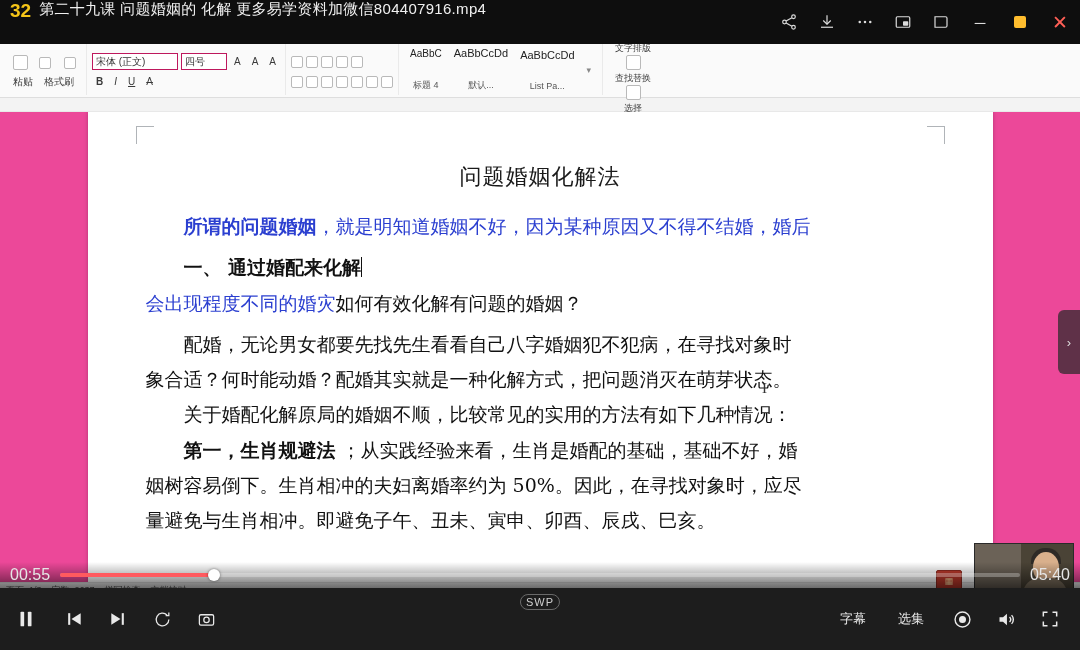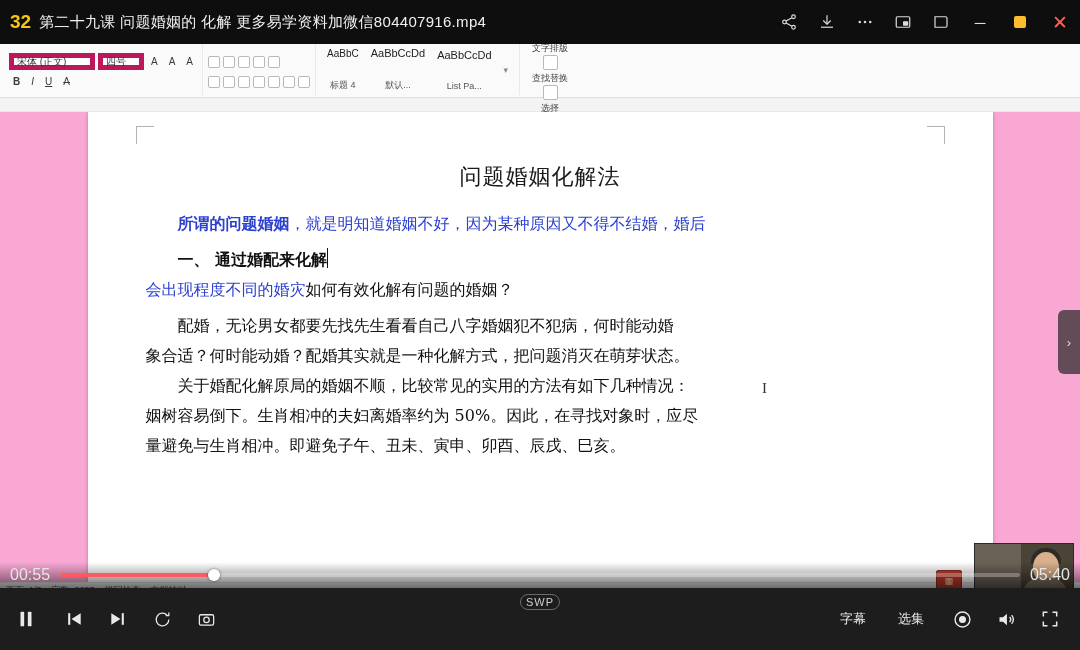--- a/index.html
+++ b/index.html
@@ -8,21 +8,21 @@
     overflow: hidden;
     background: #000;
     font-family: "Liberation Sans", sans-serif;
   }
   #app { position: relative; width: 1080px; height: 650px; background: #1b1b1b; }
 
   
   .topbar {
     position: absolute; top: 0; left: 0; width: 1080px; height: 44px;
     background: #0e0e0e;
-    display: flex; align-items: center;
+    display: flex; align-items: flex-start;
     color: #e8e8e8;
     z-index: 40;
   }
   .topbar .badge {
     margin-left: 10px; margin-right: 8px;
     color: #f5c518; font-weight: bold; font-size: 19px;
     font-family: "Liberation Sans", sans-serif;
   }
   .topbar .vtitle {
     font-size: 15px; color: #f0f0f0; white-space: nowrap; overflow: hidden;
@@ -68,46 +68,46 @@
     height: 56px; background: #fafafa; border-bottom: 1px solid #dedede;
     display: flex; align-items: stretch; font-size: 10px; color: #3a3a3a;
     padding: 2px 4px;
   }
   .rgroup { display: flex; flex-direction: column; justify-content: center; padding: 0 5px; border-right: 1px solid #eaeaea; }
   .rrow { display: flex; align-items: center; gap: 3px; height: 24px; }
   .ritem { display: flex; flex-direction: column; align-items: center; justify-content: center; min-width: 22px; color: #444; font-size: 9px; }
   .ricon { width: 15px; height: 15px; border: 1px solid #b9b9b9; border-radius: 2px; background: #fff; }
   .ricon.sm { width: 12px; height: 12px; }
   .rbtn { font-size: 10px; padding: 1px 3px; color: #3a3a3a; border: 1px solid transparent; }
-  .combo { border: 5px solid #be185d; background: #fff; height: 17px; font-size: 10px; display: flex; align-items: center; padding: 0 3px; color: #333; }
+  .combo { border: 1px solid #be185d; background: #fff; height: 17px; font-size: 10px; display: flex; align-items: center; padding: 0 3px; color: #333; }
   .styleitem { display: flex; flex-direction: column; align-items: center; justify-content: center; padding: 0 6px; }
   .styleitem .sname { font-size: 9px; color: #555; margin-top: 20px; text-align: center; }
   .styleitem .sprev { font-size: 10px; color: #222; }
 
   
   .rulerbar { height: 14px; background: #f3f3f3; border-bottom: 1px solid #e8e8e8; }
   .page-area {
-    position: relative; height: 470px; background: #f9a8d4; overflow: hidden;
+    position: relative; height: 470px; background: #ec4899; overflow: hidden;
     display: flex; justify-content: center;
   }
   .page {
     position: relative; width: 905px; background: #ffffff; margin-top: 0;
     box-shadow: 0 0 4px rgba(0,0,0,.25);
     padding: 22px 58px 0 58px;
   }
   .corner { position: absolute; width: 18px; height: 18px; border-color: #9aa0a6; }
   .corner.tl { top: 14px; left: 48px; border-left: 1px solid #b0b4b8; border-top: 1px solid #b0b4b8; }
   .corner.tr { top: 14px; right: 48px; border-right: 1px solid #b0b4b8; border-top: 1px solid #b0b4b8; }
 
   .doc-title {
     text-align: center; font-family: "DejaVu Serif", serif; font-size: 22px;
     color: #1a1a1a; margin: 28px 0 18px 0; letter-spacing: 1px;
   }
   .para {
-    font-family: "DejaVu Serif", serif; font-size: 16px; line-height: 1.75;
+    font-family: "DejaVu Serif", serif; font-size: 19px; line-height: 1.75;
     color: #111; text-align: justify; margin-bottom: 2px;
   }
   .bold { font-weight: bold; }
   .indent { text-indent: 2em; }
   .caret {
     display: inline-block; width: 1px; height: 20px; background: #111;
     vertical-align: -3px;
   }
   .ibeam {
     position: absolute; left: 762px; top: 268px; color: #333; font-size: 15px;
@@ -205,20 +205,37 @@
         <span style="font-size:10px;color:#666;">⌕</span>
         <span style="font-size:9px;color:#888;">查找命令、搜索模板</span>
         <span class="cloudpill">
           <span>☁</span>
           <span>协作上传</span>
         </span>
       </div>
     </div>
 
     <div class="ribbon">
+      <div class="rgroup">
+        <div class="rrow">
+          <div class="ritem">
+            <span class="ricon"></span>
+          </div>
+          <div class="ritem">
+            <span class="ricon sm"></span>
+          </div>
+          <div class="ritem">
+            <span class="ricon sm"></span>
+          </div>
+        </div>
+        <div class="rrow" style="height:14px;">
+          <span class="rbtn">粘贴</span>
+          <span class="rbtn">格式刷</span>
+        </div>
+      </div>
 
       <div class="rgroup">
         <div class="rrow">
           <span class="combo" style="width:86px;">宋体 (正文)</span>
           <span class="combo" style="width:46px;">四号</span>
           <span class="rbtn">A</span>
           <span class="rbtn">A</span>
           <span class="rbtn">A</span>
         </div>
         <div class="rrow" style="height:16px;">
@@ -297,31 +314,34 @@
 
         <div class="para indent" style="margin-top:8px;">
           <span class="bold">一、  通过婚配来化解</span><span class="caret"></span>
         </div>
 
         <div class="para">
           <span style="color:#2b3fd0;">会出现程度不同的婚灾</span><span>如何有效化解有问题的婚姻？</span>
         </div>
 
         <div class="para indent" style="margin-top:8px;">
-          <span>配婚，无论男女都要先找先生看看自己八字婚姻犯不犯病，何时能动婚</span>
+          <span>配婚，无论男女都要先找先生看看自己八字婚姻犯不犯病，在寻找对象时</span>
         </div>
 
         <div class="para">
           <span>象合适？何时能动婚？配婚其实就是一种化解方式，把问题消灭在萌芽状态。</span>
         </div>
 
         <div class="para indent">
           <span>关于婚配化解原局的婚姻不顺，比较常见的实用的方法有如下几种情况：</span>
         </div>
 
+        <div class="para indent">
+          <span class="bold">第一，生肖规避法</span><span> ；从实践经验来看，生肖是婚配的基础，基础不好，婚</span>
+        </div>
 
         <div class="para">
           <span>姻树容易倒下。生肖相冲的夫妇离婚率约为 50%。因此，在寻找对象时，应尽</span>
         </div>
 
         <div class="para">
           <span>量避免与生肖相冲。即避免子午、丑未、寅申、卯酉、辰戌、巳亥。</span>
         </div>
       </div>
       <div class="ibeam">I</div>

